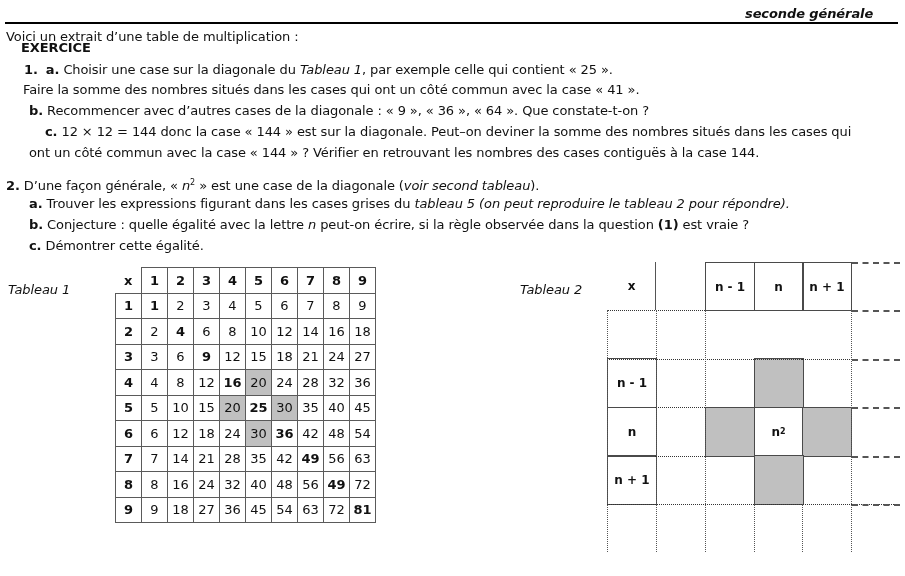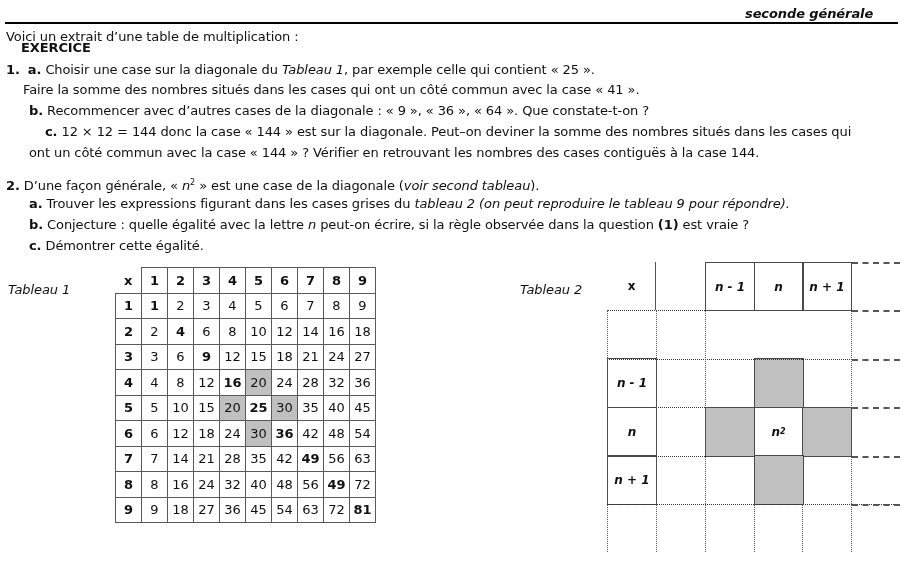--- a/index.html
+++ b/index.html
@@ -18,58 +18,58 @@
   #t1 td { width:25px; height:24.5px; padding:0; text-align:center; vertical-align:middle;
            font-size:13px; border:1.5px solid #5a5a5a; }
   #t1 td.corner { border-top:none; border-left:none; font-weight:bold; }
   #t1 td.hd { font-weight:bold; }
   #t1 td.diag { font-weight:bold; }
   #t1 td.gray { background:#c0c0c0; }
 
   
   #t2 { position:absolute; left:607px; top:262px; width:293px; height:290px; }
   .c2 { position:absolute; box-sizing:border-box; display:flex; align-items:center; justify-content:center;
-        font-size:12px; font-weight:bold; font-style:italic; }
+        font-size:12px; font-weight:bold; }
   .solid { border:1.5px solid #4a4a4a; }
   .gray2 { background:#c0c0c0; }
   .dh { position:absolute; height:0; border-top:1.5px dotted #333; }
   .dv { position:absolute; width:0; border-left:1.5px dotted #555; }
   .sv { position:absolute; width:0; border-left:1.5px solid #555; }
   .dash { position:absolute; height:0; border-top:2px dashed #555; }
   sup { font-size:8px; }
 </style>
 </head>
 <body>
 
 <div class="abs t b" style="left:21px; top:4px; font-size:13px;margin-top:34px;">EXERCICE</div>
 <div class="abs t b i" style="left:745px; top:4px;">seconde générale</div>
 <div id="header-rule"></div>
 
 <div class="abs t" style="left:6px; top:27px;">
   <span class="u">Voici un extrait d’une table de multiplication</span><span> :</span>
 </div>
 
-<div class="abs t" style="left:6px; top:60px;">
+<div class="abs t" style="left:24px; top:60px;">
   <span class="b">1.</span>
   <span class="b" style="margin-left:4px;">a.</span><span> Choisir une case sur la diagonale du </span><span class="i">Tableau 1</span><span>, par exemple celle qui contient « 25 ».</span>
 </div>
 <div class="abs t" style="left:23px; top:80px;">Faire la somme des nombres situés dans les cases qui ont un côté commun avec la case « 41 ».</div>
 <div class="abs t" style="left:29px; top:101px;">
   <span class="b">b.</span><span> Recommencer avec d’autres cases de la diagonale : « 9 », « 36 », « 64 ». Que constate-t-on ?</span>
 </div>
 <div class="abs t" style="left:29px; top:122px;margin-left:16px;">
   <span class="b">c.</span><span> 12 × 12 = 144 donc la case « 144 » est sur la diagonale. Peut–on deviner la somme des nombres situés dans les cases qui</span>
 </div>
 <div class="abs t" style="left:29px; top:143px;">ont un côté commun avec la case « 144 » ? Vérifier en retrouvant les nombres des cases contiguës à la case 144.</div>
 
 <div class="abs t" style="left:6px; top:173px;">
   <span class="b">2.</span><span> D’une façon générale, « </span><span class="i">n</span><sup>2</sup><span> » est une case de la diagonale (</span><span class="i">voir second tableau</span><span>).</span>
 </div>
 <div class="abs t" style="left:29px; top:194px;">
-  <span class="b">a.</span><span> Trouver les expressions figurant dans les cases grises du </span><span class="i">tableau 2 (on peut reproduire le tableau 9 pour répondre).</span>
+  <span class="b">a.</span><span> Trouver les expressions figurant dans les cases grises du </span><span class="i">tableau 5 (on peut reproduire le tableau 2 pour répondre).</span>
 </div>
 <div class="abs t" style="left:29px; top:215px;">
   <span class="b">b.</span> <span class="u">Conjecture</span><span> : quelle égalité avec la lettre </span><span class="i">n</span><span> peut-on écrire, si la règle observée dans la question </span><span class="b">(1)</span><span> est vraie ?</span>
 </div>
 <div class="abs t" style="left:29px; top:236px;">
   <span class="b">c.</span><span> Démontrer cette égalité.</span>
 </div>
 
 <div class="abs t i u" style="left:8px; top:280px;">Tableau 1</div>
 <table id="t1">

